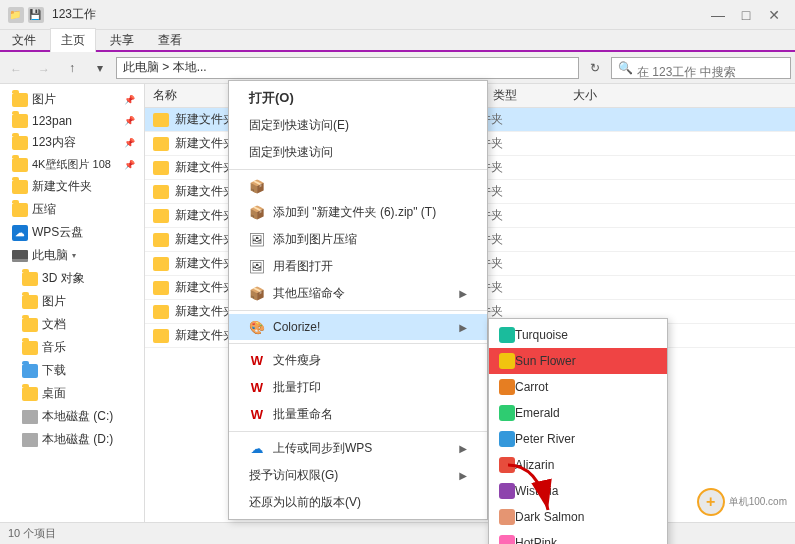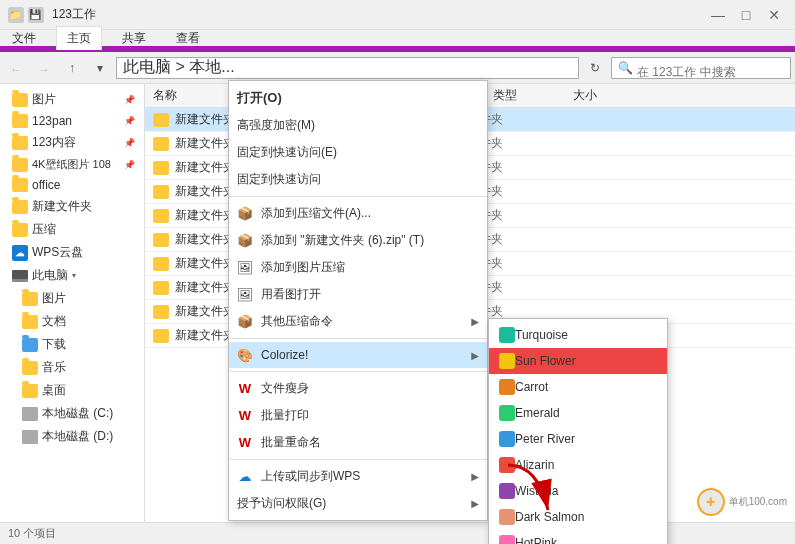--- a/index.html
+++ b/index.html
@@ -46,25 +46,25 @@
     .title-ctrl {
       width: 26px; height: 26px;
       display: flex; align-items: center; justify-content: center;
       font-size: 14px; cursor: pointer; color: #666;
     }
 
     
     .ribbon {
       height: 22px;
       background: #f0f0f0;
-      border-bottom: 6px solid #a21caf;
+      border-bottom: 2px solid #a21caf;
       display: flex;
       align-items: center;
       padding: 0 2px;
-      gap: 10px;
+      gap: 4px;
     }
     .ribbon-tab {
       padding: 3px 10px;
       font-size: 12px;
       color: #333;
       cursor: pointer;
     }
     .ribbon-tab.active {
       background: white;
       border: 1px solid #ddd;
@@ -90,21 +90,21 @@
     }
     .nav-btn.disabled { color: #bbb; cursor: default; }
     .address-path {
       flex: 1;
       height: 22px;
       background: white;
       border: 1px solid #aaa;
       padding: 0 6px;
       display: flex;
       align-items: center;
-      font-size: 16px;
+      font-size: 12px;
       color: #333;
     }
     .search-box {
       width: 180px;
       height: 22px;
       border: 1px solid #aaa;
       background: white;
       display: flex;
       align-items: center;
       padding: 0 6px;
@@ -261,21 +261,21 @@
       width: 260px;
       background: white;
       border: 1px solid #bbb;
       box-shadow: 2px 2px 8px rgba(0,0,0,0.2);
       z-index: 100;
       padding: 3px 0;
     }
     .menu-item {
       display: flex;
       align-items: center;
-      padding: 5px 8px;
+      padding: 5px 20px;
       cursor: pointer;
       font-size: 12px;
       color: #333;
       gap: 8px;
       position: relative;
     }
     .menu-item.highlighted { background: #cce8ff; }
     .menu-icon {
       width: 16px; height: 16px;
       flex-shrink: 0;
@@ -406,54 +406,54 @@
       <span>123内容</span>
       <span class="pin-badge">📌</span>
     </div>
     <div class="sidebar-item">
       <div class="folder-icon-yellow"></div>
       <span style="font-size:11px">4K壁纸图片 108</span>
       <span class="pin-badge">📌</span>
     </div>
     <div class="sidebar-item">
       <div class="folder-icon-yellow"></div>
-      <span>office</span>
-    </div>
-    <div class="sidebar-item">
-      <div class="folder-icon-yellow"></div>
       <span>新建文件夹</span>
     </div>
     <div class="sidebar-item">
       <div class="folder-icon-yellow"></div>
       <span>压缩</span>
     </div>
     <div class="sidebar-item">
       <div class="wps-icon">☁</div>
       <span>WPS云盘</span>
     </div>
     <div class="sidebar-item">
       <div class="pc-icon" style="background:#555;width:16px;height:12px;border-radius:1px;border-bottom:3px solid #888;"></div>
       <span>此电脑</span>
       <span class="expand-arrow">▾</span>
     </div>
     <div class="sidebar-item sidebar-item-indented">
       <div class="folder-icon-yellow"></div>
+      <span>3D 对象</span>
+    </div>
+    <div class="sidebar-item sidebar-item-indented">
+      <div class="folder-icon-yellow"></div>
       <span>图片</span>
     </div>
     <div class="sidebar-item sidebar-item-indented">
       <div class="folder-icon-yellow"></div>
       <span>文档</span>
+    </div>
+    <div class="sidebar-item sidebar-item-indented">
+      <div class="folder-icon-yellow"></div>
+      <span>音乐</span>
     </div>
     <div class="sidebar-item sidebar-item-indented">
       <div class="folder-icon-blue"></div>
       <span>下载</span>
-    </div>
-    <div class="sidebar-item sidebar-item-indented">
-      <div class="folder-icon-yellow"></div>
-      <span>音乐</span>
     </div>
     <div class="sidebar-item sidebar-item-indented">
       <div class="folder-icon-yellow"></div>
       <span>桌面</span>
     </div>
     <div class="sidebar-item sidebar-item-indented">
       <div class="drive-icon"></div>
       <span>本地磁盘 (C:)</span>
     </div>
     <div class="sidebar-item sidebar-item-indented">
@@ -546,32 +546,28 @@
 
 <div class="status-bar">
   <span>10 个项目</span>
 </div>
 
 <div class="context-menu">
   <div class="menu-item" style="font-weight:bold;font-size:13px;">
     <span>打开(O)</span>
   </div>
   <div class="menu-item">
-    <span>高强度加密(M)</span>
-  </div>
-  <div class="menu-item">
     <span>固定到快速访问(E)</span>
   </div>
   <div class="menu-item">
     <span>固定到快速访问</span>
   </div>
   <div class="menu-divider"></div>
   <div class="menu-item">
     <div class="menu-icon" style="font-size:13px;">📦</div>
-    <span>添加到压缩文件(A)...</span>
   </div>
   <div class="menu-item">
     <div class="menu-icon" style="font-size:13px;">📦</div>
     <span>添加到 "新建文件夹 (6).zip" (T)</span>
   </div>
   <div class="menu-item">
     <div class="menu-icon" style="font-size:13px;">🖼</div>
     <span>添加到图片压缩</span>
   </div>
   <div class="menu-item">
@@ -604,20 +600,23 @@
   </div>
   <div class="menu-divider"></div>
   <div class="menu-item">
     <div class="menu-icon" style="color:#1679d4;font-size:13px;">☁</div>
     <span>上传或同步到WPS</span>
     <span class="menu-arrow">▶</span>
   </div>
   <div class="menu-item">
     <span>授予访问权限(G)</span>
     <span class="menu-arrow">▶</span>
+  </div>
+  <div class="menu-item">
+    <span>还原为以前的版本(V)</span>
   </div>
 
 </div>
 
 <div class="colorize-submenu" id="colorize-submenu">
 <div class="colorize-item">
       <div class="color-dot" style="background: rgb(26, 188, 156);"></div>
       <span>Turquoise</span>
     </div>
     <div class="colorize-item highlighted">

